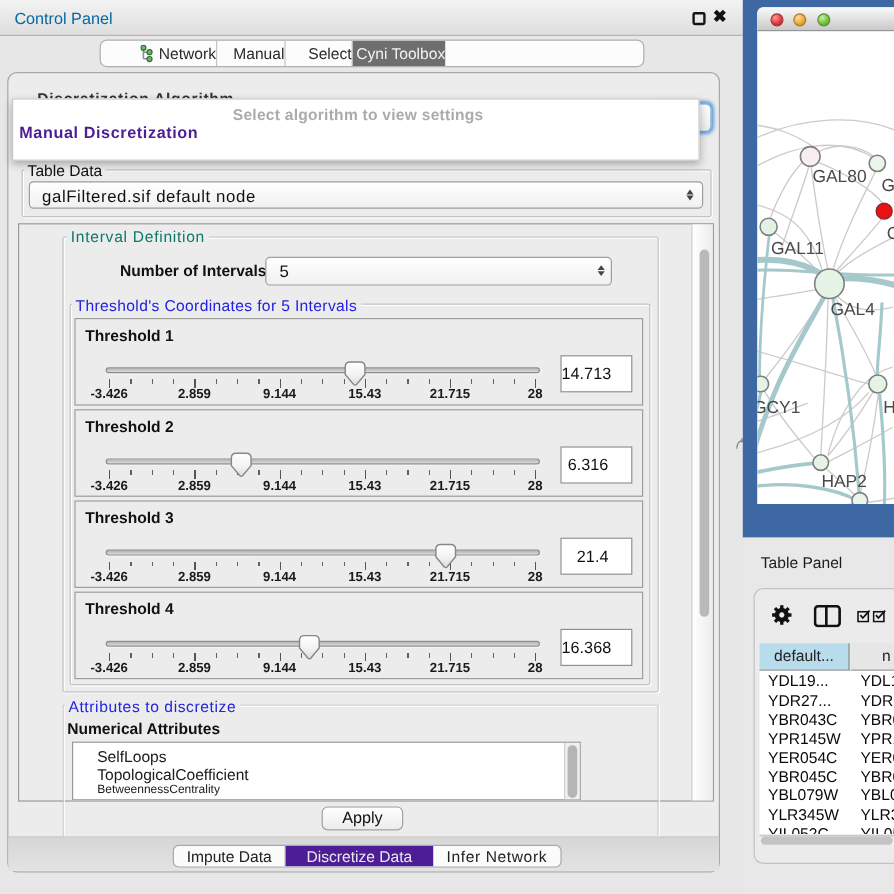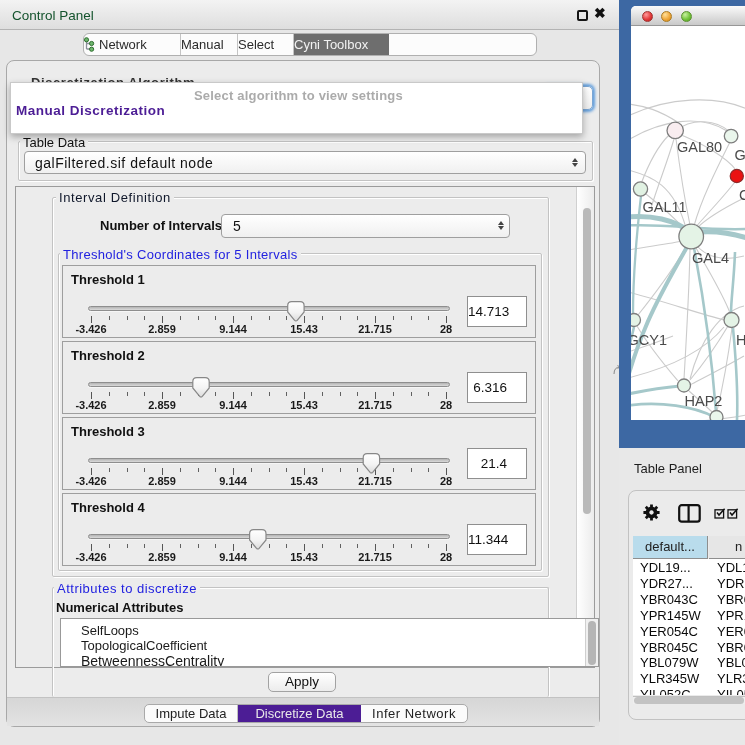--- a/index.html
+++ b/index.html
@@ -1,23 +1,23 @@
 <!DOCTYPE html>
 <html><head><meta charset="utf-8">
 <style>
 *{margin:0;padding:0;box-sizing:border-box}
 html,body{width:745px;height:745px;overflow:hidden}
 body{font-family:"Liberation Sans",sans-serif;background:#e7e7e7;position:relative;color:#1a1a1a}
 .abs{position:absolute}
 #titlebar{left:0;top:0;width:619px;height:30px;background:linear-gradient(#f3f3f3,#dedede);border-bottom:1px solid #b3b3b3}
-#titletext{left:12px;top:8px;font-size:13.5px;color:#14532d}
+#titletext{left:12px;top:8px;font-size:13.5px;color:#0369a1}
 #winbox{left:576.5px;top:10px;width:11px;height:10.5px;border:2px solid #151515;border-radius:2px}
 #winx{left:594px;top:5px;font-size:14px;font-weight:bold;color:#111}
 #toptabs{left:83px;top:33px;width:454px;height:23px;background:#fcfcfc;border:1px solid #b0b0b0;border-radius:6px;display:flex;overflow:hidden;font-size:13px;color:#2b2b2b}
-#toptabs .seg{height:100%;display:flex;align-items:center;justify-content:flex-start;border-right:1px solid #c4c4c4}
+#toptabs .seg{height:100%;display:flex;align-items:center;justify-content:flex-end;border-right:1px solid #c4c4c4}
 #toptabs .seg:last-child{border-right:none}
 #toptabs .sel{background:#6e6e6e;color:#f2f2f2;border-right:none}
 #cpanel{left:6px;top:60px;width:594px;height:667px;background:#ececec;border:1px solid #a8a8a8;border-radius:8px}
 .groupline{border:1px solid #c3c3c3;box-shadow:inset 1px 1px 0 #fff,1px 1px 0 #fff;border-radius:2px}
 .glabel{background:#ececec;padding:0 3px;font-size:13px;white-space:nowrap}
 .combo{background:linear-gradient(#ffffff,#f0f0f0);border:1px solid #9f9f9f;border-radius:4px;font-size:14px;letter-spacing:.5px;color:#111;display:flex;align-items:center}
 .arr{position:absolute;width:9px}
 .arr div{width:0;height:0;border-left:3px solid transparent;border-right:3px solid transparent;margin:1px 0}
 .arr .up{border-bottom:4.5px solid #444}
 .arr .dn{border-top:4.5px solid #444}
@@ -59,41 +59,41 @@
 <div class="abs" id="winx">✖</div>
 <div class="abs" id="toptabs">
   <div class="seg" style="width:97px"><svg width="11" height="16" viewBox="0 0 11 16" style="margin-right:4px">
         <path d="M2.5,3.5 V12 M2.5,6.5 H7.5 M2.5,12 H7.5" stroke="#8a8f9a" stroke-width="1.3" fill="none"></path>
         <circle cx="2.5" cy="2.8" r="2.1" fill="#6db56d" stroke="#2e6e2e" stroke-width="1"></circle>
         <circle cx="7.6" cy="6.5" r="2.1" fill="#6db56d" stroke="#2e6e2e" stroke-width="1"></circle>
         <circle cx="7.6" cy="12.2" r="2.1" fill="#6db56d" stroke="#2e6e2e" stroke-width="1"></circle>
       </svg>Network</div>
   <div class="seg" style="width:57px">Manual</div>
   <div class="seg" style="width:56px">Select</div>
-  <div class="seg sel" style="width:95px">Cyni Toolbox</div>
+  <div class="seg sel" style="width:77px">Cyni Toolbox</div>
 </div>
 <div class="abs" id="cpanel"></div>
 <div class="abs glabel" style="left:28px;top:75px;font-weight:bold;color:#333;letter-spacing:.6px">Discretization Algorithm</div>
 <div class="abs" style="left:544px;top:86px;width:49px;height:24px;background:linear-gradient(#fff,#eee);border:1px solid #7aa6d4;border-radius:5px;box-shadow:0 0 3px 1.5px #5f9ddc"></div>
 <div class="abs arr" style="left:573px;top:92px">
     <div class="up"></div>
     <div class="dn"></div>
   </div>
 <div class="abs groupline" style="left:18px;top:141px;width:575px;height:40px"></div>
 <div class="abs glabel" style="left:20px;top:135px;color:#111">Table Data</div>
 <div class="abs combo" style="left:24px;top:151px;width:562px;height:23px;padding-left:10px">galFiltered.sif default node</div>
 <div class="abs arr" style="left:572px;top:157px">
     <div class="up"></div>
     <div class="dn"></div>
   </div>
 <div class="abs" style="left:15px;top:186px;width:580px;height:482px;border:1px solid #9b9b9b;background:#ececec"></div>
 <div class="abs" style="left:576px;top:187px;width:18px;height:480px;background:linear-gradient(90deg,#ffffff,#ececec);border-left:1px solid #d0d0d0"></div>
 <div class="abs" style="left:583px;top:208px;width:8px;height:306px;background:#b9b9b9;border-radius:4px"></div>
 <div class="abs groupline" style="left:52px;top:197px;width:497px;height:380px"></div>
-<div class="abs glabel" style="left:56px;top:190px;color:#0f172a;letter-spacing:.6px">Interval Definition</div>
+<div class="abs glabel" style="left:56px;top:190px;color:#0f766e;letter-spacing:.6px">Interval Definition</div>
 <div class="abs" style="left:100px;top:218px;font-size:13px;font-weight:bold;color:#111">Number of Intervals</div>
 <div class="abs combo" style="left:221px;top:214px;width:289px;height:24px;padding-left:11px;letter-spacing:0">5</div>
 <div class="abs arr" style="left:498px;top:220px">
     <div class="up"></div>
     <div class="dn"></div>
   </div>
 <div class="abs groupline" style="left:58px;top:253px;width:484px;height:318px"></div>
 <div class="abs glabel" style="left:60px;top:247px;color:#2222e0;letter-spacing:.3px">Threshold's Coordinates for 5 Intervals</div>
 <div class="thp" style="top:265px">
     <div class="tl">Threshold 1</div>
@@ -254,29 +254,29 @@
       <line x1="365.8" y1="50" x2="365.8" y2="54" stroke="#606060" stroke-width="1"></line>
       <line x1="383.5" y1="50" x2="383.5" y2="57" stroke="#555" stroke-width="1"></line>
       <path d="M 186.6 46 L 186.6 39.7 Q 186.6 35.7 190.6 35.7 L 199.0 35.7 Q 203.0 35.7 203.0 39.7 L 203.0 46 L 196.1 54.3 Q 194.8 55.6 193.5 54.3 Z" fill="url(#thg)" stroke="#878787" stroke-width="1.2" shape-rendering="geometricPrecision"></path>
     </svg>
     <div class="tick" style="left:28.0px">-3.426</div>
     <div class="tick" style="left:99.0px">2.859</div>
     <div class="tick" style="left:170.0px">9.144</div>
     <div class="tick" style="left:241.0px">15.43</div>
     <div class="tick" style="left:312.0px">21.715</div>
     <div class="tick" style="left:383.0px">28</div>
-    <div class="vbox">11.344</div>
+    <div class="vbox">16.368</div>
   </div>
 <div class="abs groupline" style="left:52px;top:587px;width:497px;height:110px;border-bottom:none"></div>
 <div class="abs glabel" style="left:54px;top:581px;color:#2222e0;letter-spacing:.5px">Attributes to discretize</div>
 <div class="abs" style="left:56px;top:600px;font-size:13px;font-weight:bold;color:#111">Numerical Attributes</div>
-<div class="abs" style="left:60px;top:618px;width:539px;height:49px;background:#fff;border:1px solid #999;overflow:hidden">
+<div class="abs" style="left:60px;top:618px;width:424px;height:49px;background:#fff;border:1px solid #999;overflow:hidden">
   <div style="position:absolute;left:20px;top:4px;font-size:13px">SelfLoops</div>
   <div style="position:absolute;left:20px;top:19px;font-size:13px">TopologicalCoefficient</div>
-  <div style="position:absolute;left:20px;top:34px;font-size:14px">BetweennessCentrality</div>
+  <div style="position:absolute;left:20px;top:34px;font-size:10px">BetweennessCentrality</div>
   <div style="position:absolute;right:0;top:0;width:13px;height:49px;background:#f0f0f0;border-left:1px solid #cfcfcf"></div>
   <div style="position:absolute;right:2px;top:2px;width:8px;height:44px;background:#b5b5b5;border-radius:4px"></div>
 </div>
 <div class="abs" id="applybtn">Apply</div>
 <div class="abs" id="botband"></div>
 <div class="abs" id="bottabs">
   <div class="seg" style="width:93px">Impute Data</div>
   <div class="seg sel" style="width:123px">Discretize Data</div>
   <div class="seg" style="width:106px;letter-spacing:.5px">Infer Network</div>
 </div>

